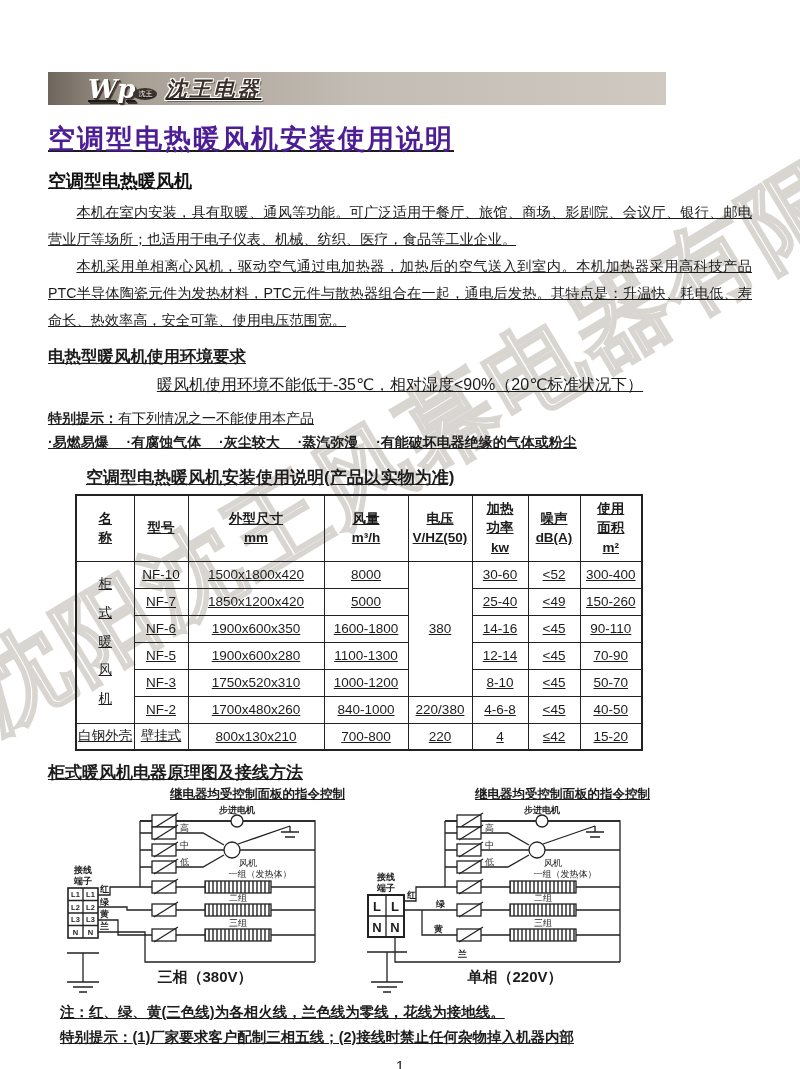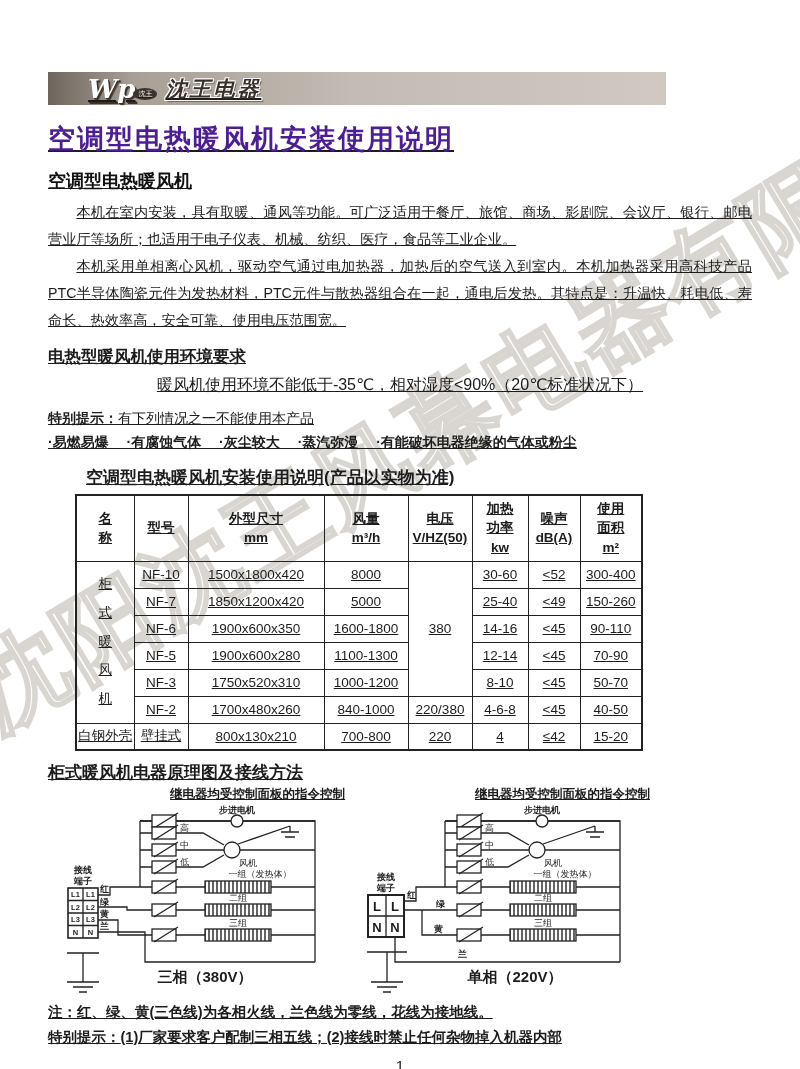--- a/index.html
+++ b/index.html
@@ -50,21 +50,21 @@
   td.vname { white-space:pre-line; line-height:2.12; font-size:13.5px; }
 
   .diag-heading { margin:10px 0 2px; font-size:17px; font-weight:bold; }
   .diagrams { display:flex; margin-left:7px; }
   .diagram { width:290px; }
   .diagram.right { margin-left:15px; }
   .diagram-subtitle { font-size:12.5px; font-weight:bold; text-align:right; margin:0 0 2px 30px; }
   svg.circuit { display:block; }
   svg.circuit text { font-family:"Liberation Sans","DejaVu Sans",sans-serif; }
 
-  .note { margin:6px 0 0; font-size:14.5px; font-weight:bold; }
+  .note { margin:6px 12px 0; font-size:14.5px; font-weight:bold; }
   .note span { font-weight:600; }
   .page-num { text-align:center; margin-top:10px; font-size:15px; }
 </style>
 </head>
 <body>
 
 <div class="page">
   <div class="watermark">沈阳沈王风幕电器有限公司</div>
 
   <div class="content">

